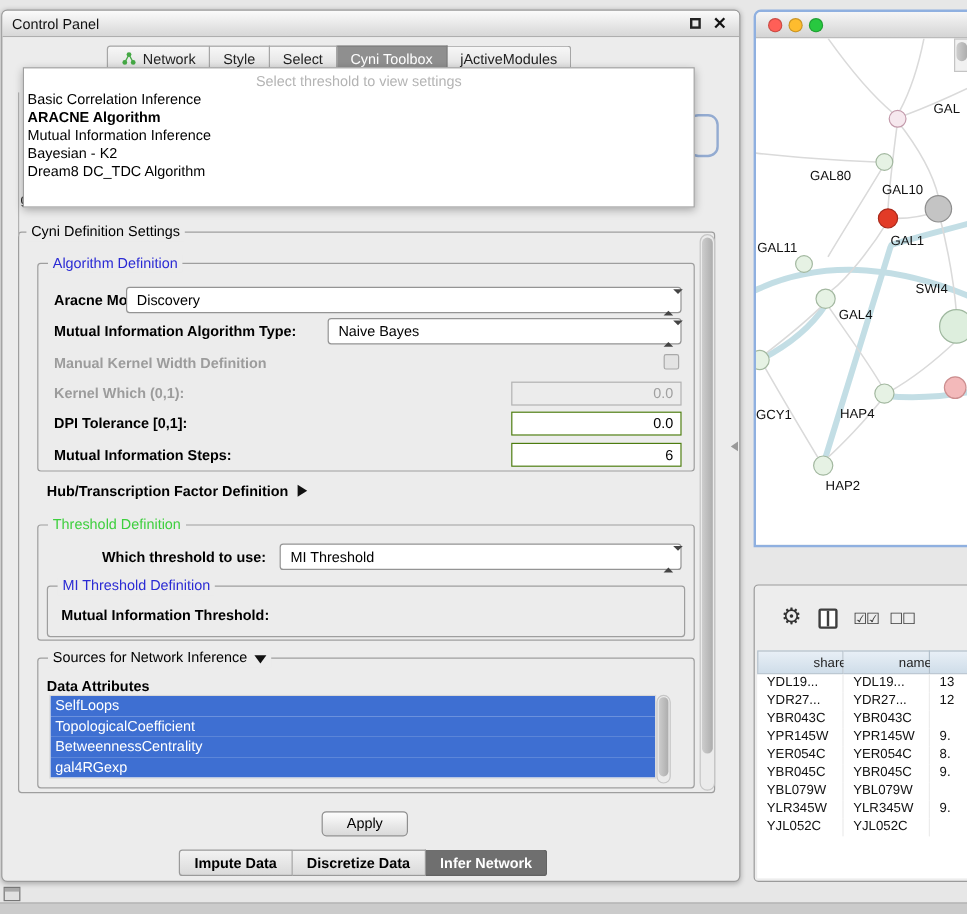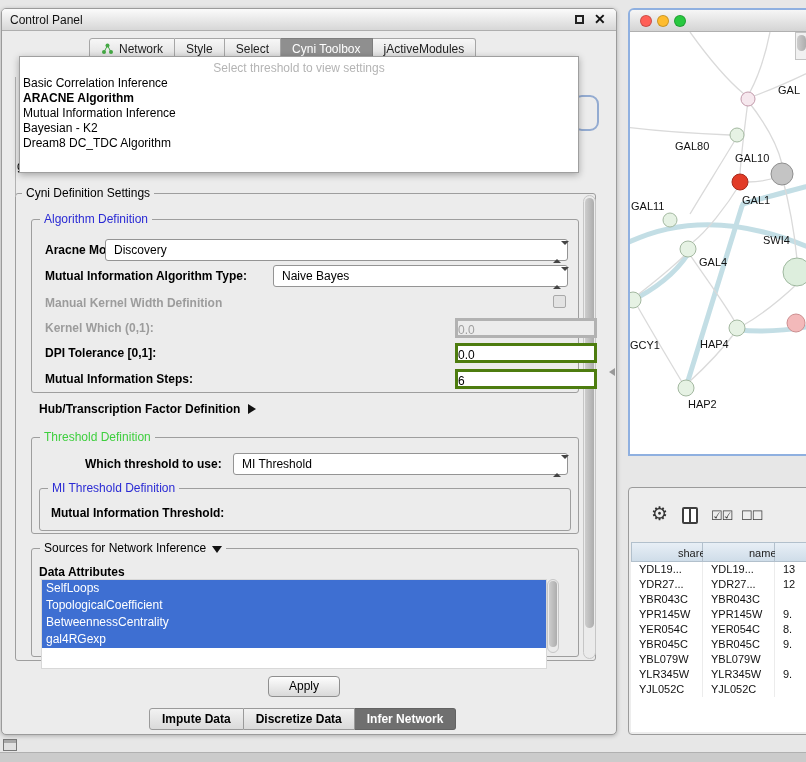--- a/index.html
+++ b/index.html
@@ -31,21 +31,21 @@
 
   .lbl { position:absolute; font-weight:bold; white-space:nowrap; }
   .lbl.dis { color:#9c9c9c; }
 
   .combo { position:absolute; background:#fff; border:1px solid #949494; border-radius:3px; height:22px; }
   .combo .val { position:absolute; left:8px; top:0; line-height:20px; white-space:nowrap; }
   .combo .arrows { position:absolute; right:6px; top:5px; width:8px; }
   .tri-up { width:0; height:0; border-left:4px solid transparent; border-right:4px solid transparent; border-bottom:4px solid #444; margin-bottom:3px; }
   .tri-dn { width:0; height:0; border-left:4px solid transparent; border-right:4px solid transparent; border-top:4px solid #444; }
 
-  .tf { position:absolute; background:#fff; border:3px solid #4d7c0f; text-align:left; padding-right:6px; line-height:18px; height:20px;margin-left:29px; }
+  .tf { position:absolute; background:#fff; border:1px solid #4d7c0f; text-align:right; padding-right:6px; line-height:18px; height:20px; }
   .tf.dis { background:#ececec; color:#a0a0a0; border-color:#b2b2b2; }
   .checkbox { position:absolute; width:13px; height:13px; border:1px solid #a9a9a9; background:#e3e3e3; border-radius:2px; }
 
   .scrollbar { position:absolute; background:#ebebeb; border:1px solid #c6c6c6; border-radius:7px; }
   .scroll-thumb { position:absolute; left:1px; right:1px; background:linear-gradient(90deg,#cdcdcd,#adadad); border-radius:6px; }
 
   .list { position:absolute; background:#fff; overflow:hidden; border:1px solid #d8d8d8; }
   .list .li { height:17px; line-height:17px; padding-left:4px; color:#fff; background:#3e6fd2; white-space:nowrap; }
 
   .btn { position:absolute; border:1px solid #8f8f8f; border-radius:4px; background:linear-gradient(#fdfdfd,#d9d9d9); text-align:center; line-height:19px; }
@@ -184,21 +184,21 @@
 
     <div class="group" style="left:37px; top:479px; width:532px; height:43px;">
       <span class="gtitle blue">MI Threshold Definition</span>
     </div>
     <span class="lbl" style="left:49px; top:497px;">Mutual Information Threshold:</span>
 
     <div class="group" style="left:29px; top:539px; width:548px; height:109px;">
       <span class="gtitle"><span>Sources for Network Inference</span><span class="tri-down"></span></span>
     </div>
     <span class="lbl" style="left:37px; top:556px;">Data Attributes</span>
-    <div class="list" style="left:39px; top:570px; width:506px; height:90px;">
+    <div class="list" style="left:39px; top:570px; width:506px; height:70px;">
       <div class="li">SelfLoops</div>
       <div class="li">TopologicalCoefficient</div>
       <div class="li">BetweennessCentrality</div>
       <div class="li">gal4RGexp</div>
     </div>
     <div class="scrollbar" style="left:545px; top:570px; width:12px; height:74px;">
       <div class="scroll-thumb" style="top:1px; height:66px;"></div>
     </div>
 
     <div class="btn" style="left:266px; top:667px; width:72px; height:21px;">Apply</div>

